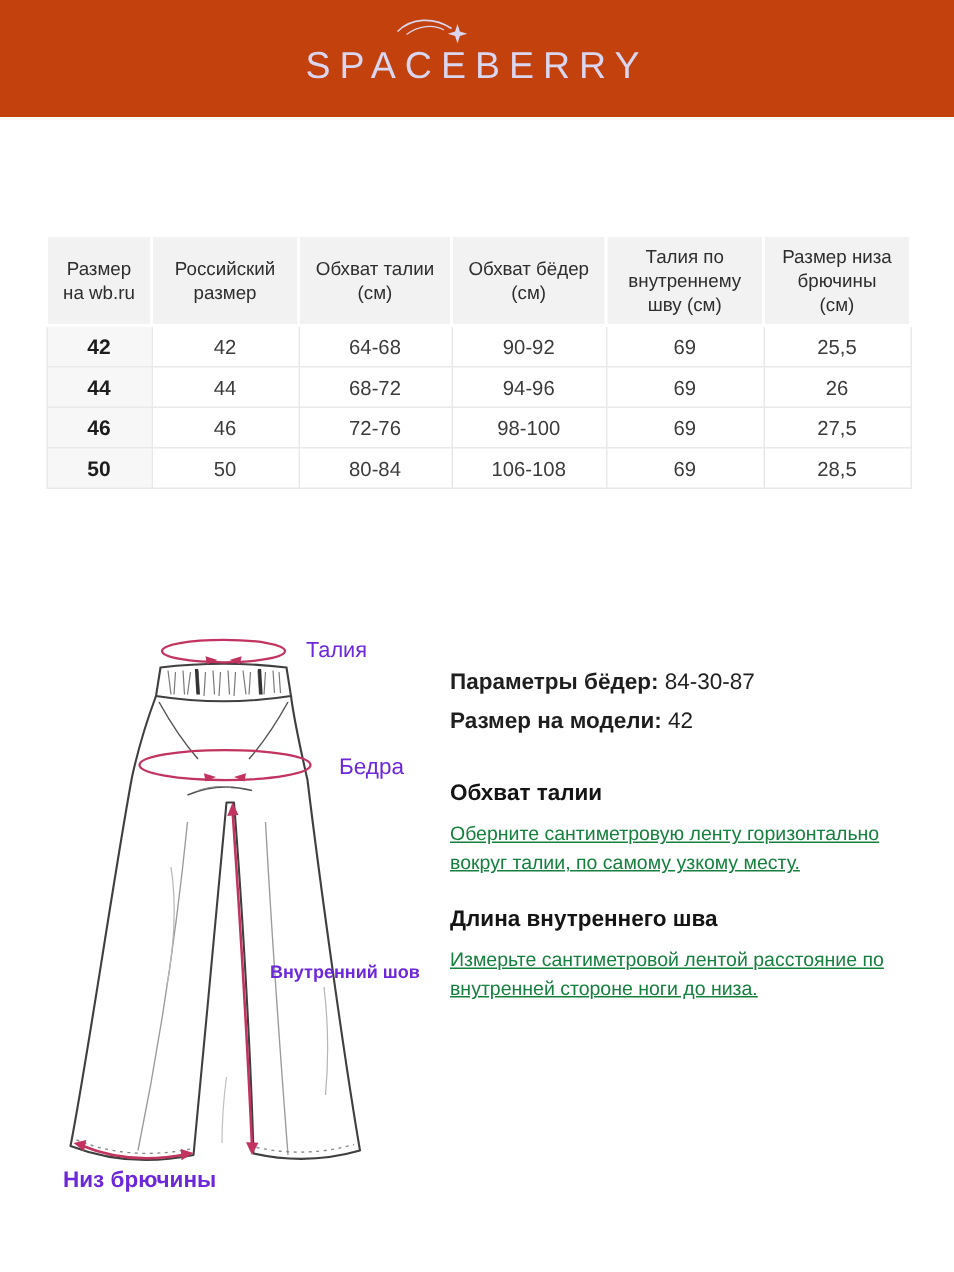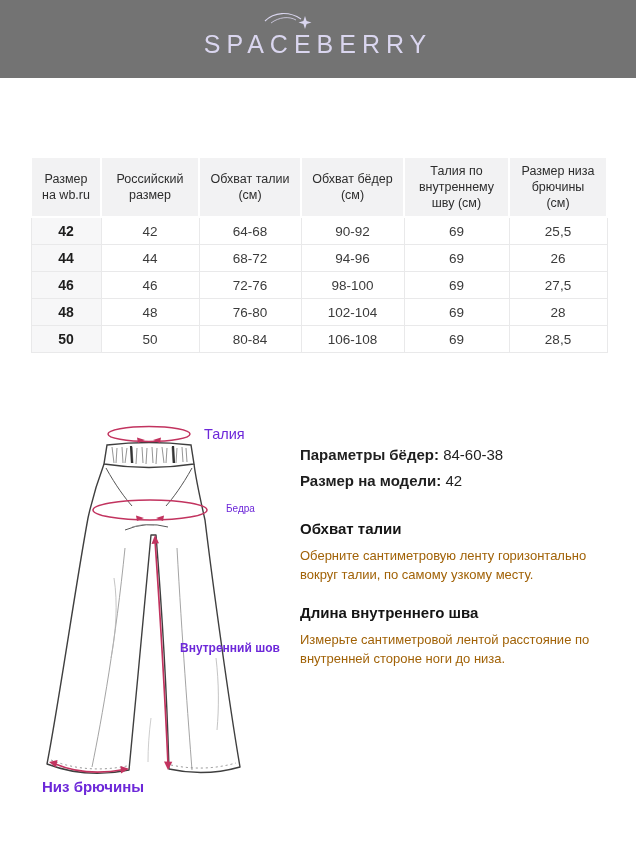--- a/index.html
+++ b/index.html
@@ -3,21 +3,21 @@
 <meta charset="utf-8">
 <style>
   html,body{margin:0;padding:0;background:#fff;}
   .canvas{
     position:relative;width:636px;height:848px;background:#ffffff;
     font-family:"Liberation Sans",sans-serif;overflow:hidden;
   }
   
   .brand-header{
     position:absolute;left:0;top:0;width:636px;height:78px;
-    background:#737373;display:flex;align-items:center;justify-content:center;
+    background:#c2410c;display:flex;align-items:center;justify-content:center;
   }
   .brand-logo{
     position:relative;color:#dad6ef;font-size:25px;font-weight:400;
     letter-spacing:6px;line-height:1;padding-top:10px;
   }
   .comet{position:absolute;left:58px;top:-14px;width:58px;height:28px;}
   
   table.size-table{
     position:absolute;left:30px;top:156px;width:576px;
     border-collapse:collapse;table-layout:fixed;
@@ -34,32 +34,32 @@
     height:26px;padding:0 2px;
   }
   .size-table td:first-child{
     background:#f7f7f8;font-weight:700;font-size:14px;color:#1d1d1d;
   }
   
   .diagram{position:absolute;left:28px;top:418px;width:268px;height:396px;}
   .diagram svg{position:absolute;left:0;top:0;}
   .dg-label{position:absolute;color:#6d28d9;white-space:nowrap;}
   .dg-waist{left:176px;top:8px;font-size:14.5px;font-weight:500;}
-  .dg-hips{left:198px;top:85px;font-size:10px;font-weight:500;}
+  .dg-hips{left:198px;top:85px;font-size:15px;font-weight:500;}
   .dg-inseam{left:152px;top:221px;width:112px;font-size:12px;font-weight:600;
     line-height:19px;white-space:normal;}
   .dg-hem{left:14px;top:360px;font-size:15px;font-weight:600;}
   
   .info-col{position:absolute;left:300px;top:442px;width:314px;color:#1f1f1f;}
   .model-block{margin-bottom:26px;}
   .model-line{font-size:15px;line-height:26px;}
   .model-line b{font-weight:700;}
   .measure-section{margin-bottom:20px;}
   .measure-title{font-size:15px;font-weight:700;color:#141414;margin:0 0 9px 0;}
-  .measure-text{font-size:13px;line-height:19px;color:#a16207;margin:0;max-width:302px;}
+  .measure-text{font-size:13px;line-height:19px;color:#15803d;margin:0;max-width:302px;text-decoration:underline;}
 </style>
 </head>
 <body>
 
 <div class="canvas">
 
   <div class="brand-header">
     <div class="brand-logo">
       <svg class="comet" viewBox="0 0 58 28">
         <path d="M 3,13 C 12,4 27,3 39,11" fill="none" stroke="#dad6ef" stroke-width="1.1"></path>
@@ -116,28 +116,20 @@
       </tr>
       <tr>
         <td>46</td>
         <td>46</td>
         <td>72-76</td>
         <td>98-100</td>
         <td>69</td>
         <td>27,5</td>
       </tr>
       <tr>
-        <td>48</td>
-        <td>48</td>
-        <td>76-80</td>
-        <td>102-104</td>
-        <td>69</td>
-        <td>28</td>
-      </tr>
-      <tr>
         <td>50</td>
         <td>50</td>
         <td>80-84</td>
         <td>106-108</td>
         <td>69</td>
         <td>28,5</td>
       </tr>
     </tbody>
   </table>
 
@@ -197,21 +189,21 @@
     <div class="dg-label dg-waist">Талия</div>
     <div class="dg-label dg-hips">Бедра</div>
     <div class="dg-label dg-inseam">Внутренний шов</div>
     <div class="dg-label dg-hem">Низ брючины</div>
   </div>
 
   <div class="info-col">
     <div class="model-block">
       <div class="model-line">
         <b>Параметры бёдер:</b>
-        <span>84-60-38</span>
+        <span>84-30-87</span>
       </div>
       <div class="model-line">
         <b>Размер на модели:</b>
         <span>42</span>
       </div>
     </div>
 
     <div class="measure-section">
       <h3 class="measure-title">Обхват талии</h3>
       <p class="measure-text">Оберните сантиметровую ленту горизонтально вокруг талии, по самому узкому месту.</p>

